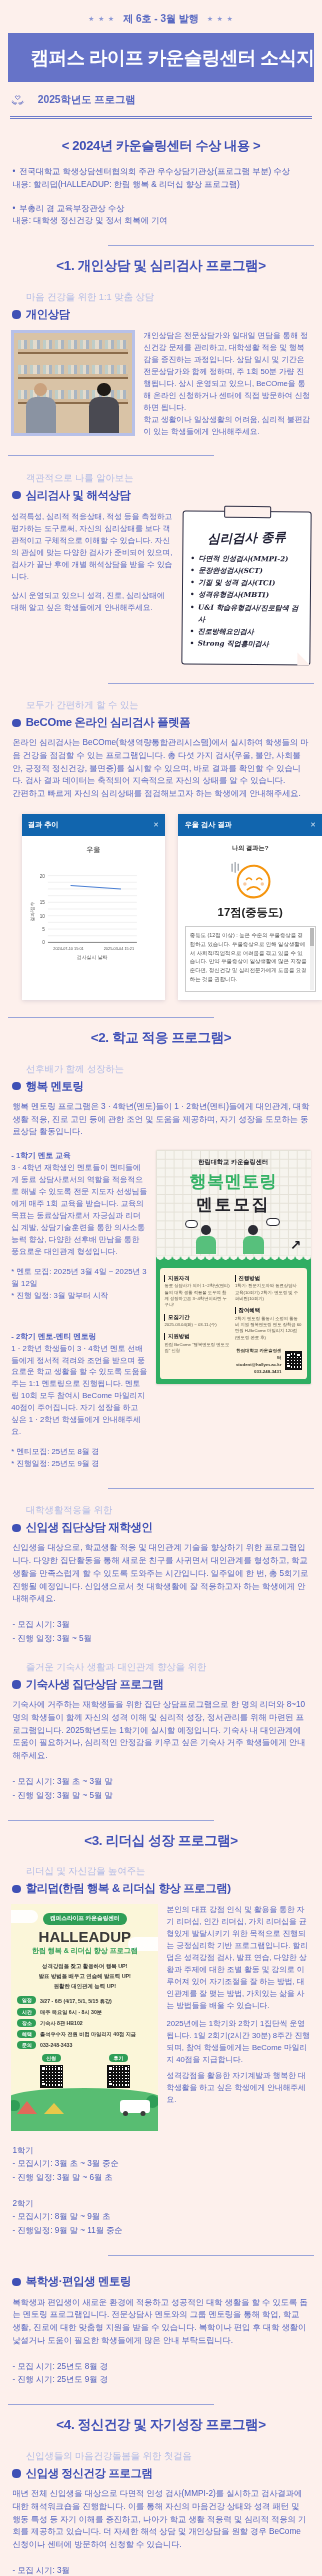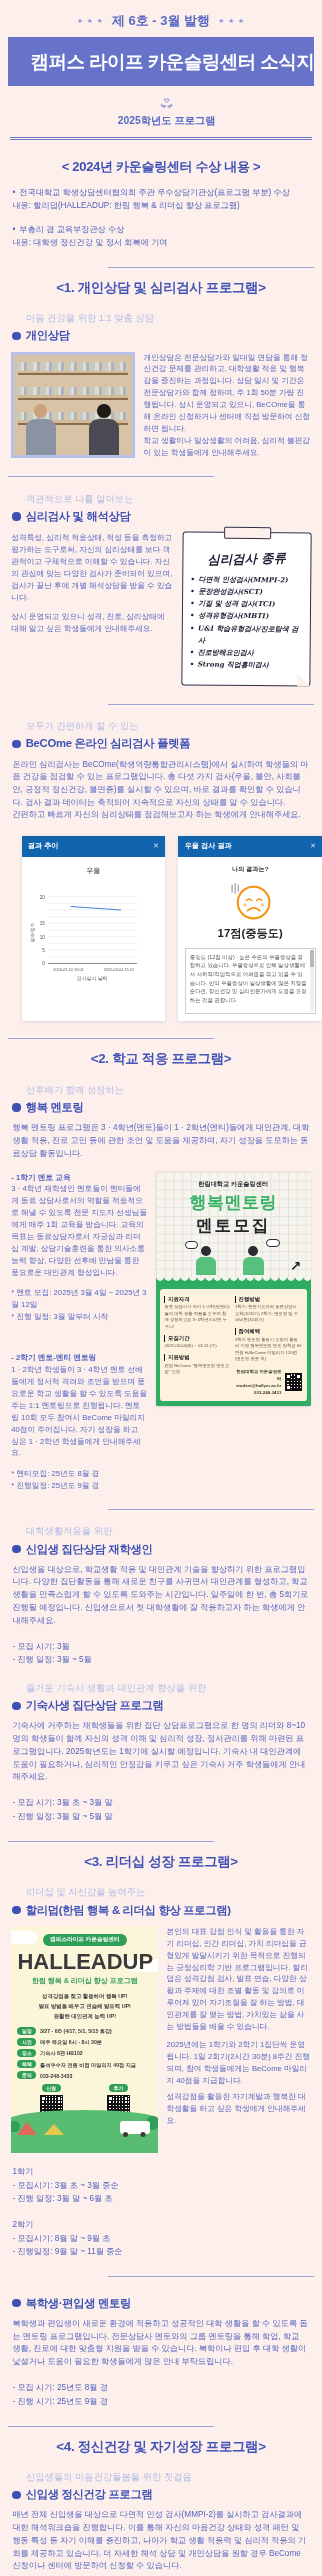--- a/index.html
+++ b/index.html
@@ -1,23 +1,23 @@
 <!DOCTYPE html>
 <html style="font-size:8.2px"><head>
 <meta charset="utf-8">
 <style>
   * { margin:0; padding:0; box-sizing:border-box; }
   body { width:322px; background:#fdf0ec; font-family:"Liberation Sans","DejaVu Sans",sans-serif; color:#5363bf; }
   .page { width:322px; min-height:3058px; overflow:hidden; position:relative; }
 
   
   .topline { display:flex; justify-content:center; align-items:center; gap:8.2px; padding-top:12.4px; font-size:6.7px; color:#8d99d6; letter-spacing:1px; }
-  .issue { color:#5a6ac2; font-weight:bold; letter-spacing:0; font-size:13px; }
+  .issue { color:#5a6ac2; font-weight:bold; letter-spacing:0; font-size:10px; }
   .banner { background:#6673c8; color:#fff; margin:6.2px 7.7px 0; padding:12.4px 0; text-align:right; font-size:18.5px; font-weight:800; letter-spacing:-0.5px; }
-  .yearrow { display:flex; align-items:center; gap:6px; margin:10.3px 0 0 11.3px; font-size:10.3px; font-weight:bold; color:#5a69c2;flex-direction:column; }
+  .yearrow { display:flex; align-items:center; gap:13px; margin:10.3px 0 0 11.3px; font-size:10.3px; font-weight:bold; color:#5a69c2; }
   .dbl { border-top:1px solid #6d7ccb; border-bottom:1px solid #6d7ccb; height:3.1px; margin:9.3px 10.3px 0; }
 
   h2.center { text-align:center; font-size:13px; font-weight:800; color:#3f50b5; margin-top:17.5px; letter-spacing:-0.3px; }
   .sec-title { text-align:center; font-size:13.4px; font-weight:800; color:#4353b8; margin-top:11px; letter-spacing:-0.3px; }
 
   .award { margin:11.3px 12.4px 0; font-size:8.2px; line-height:1.55; color:#5060bd; }
   .award .l1 { display:flex; gap:4.1px; }
   .blt { color:#5060bd; }
 
   .hr { height:1px; background:#9aa5da; width:206px; margin-top:17.5px; }
@@ -88,21 +88,21 @@
 
   
   .qr { background:#fff; border:1px solid #111; position:relative; background-image:repeating-linear-gradient(0deg,#111 0 1.5px,transparent 1.5px 3.1px),repeating-linear-gradient(90deg,#111 0 1.5px,#fff 1.5px 3.1px); }
   .qr i { position:absolute; width:4.6px; height:4.6px; border:1px solid #111; background:#fff; }
   .qr i.a { top:0.5px; left:0.5px; } .qr i.b { top:0.5px; right:0.5px; } .qr i.c { bottom:0.5px; left:0.5px; }
 
   
   .hposter { width:147px; flex:none; background:#fbf6d9; position:relative; padding:8.2px 6.2px 0; overflow:hidden; height:227px; text-align:center; }
   .cloud { position:absolute; background:#fff; border-radius:10.3px; opacity:.9; }
   .hp-org { display:inline-block; background:#2f9e57; color:#fff; border-radius:7.2px; padding:2.1px 7.2px; font-size:5.7px; font-weight:800; position:relative; }
-  .hp-title { font-size:22px; font-weight:900; color:#3a3a3a; letter-spacing:0; margin-top:3.1px; position:relative; }
+  .hp-title { font-size:15px; font-weight:900; color:#3a3a3a; letter-spacing:0; margin-top:3.1px; position:relative; }
   .hp-sub { color:#2f9e57; font-weight:800; font-size:7px; margin-top:1px; position:relative; }
   .hp-lines { margin-top:6.2px; font-size:5.4px; font-weight:800; color:#3a3a3a; line-height:1.8; position:relative; }
   .hp-fields { margin-top:5.2px; position:relative; }
   .hp-field { display:flex; gap:3.6px; align-items:flex-start; margin-top:2.6px; text-align:left; }
   .hp-k { background:#2f9e57; color:#fff; border-radius:5.2px; padding:1px 4.6px; font-size:4.9px; font-weight:800; flex:none; }
   .hp-v { color:#3a3a3a; font-weight:700; font-size:5.2px; padding-top:1.5px; }
   .hp-qrs { display:flex; justify-content:space-around; margin-top:5.2px; position:relative; }
   .hp-qrcell { display:flex; flex-direction:column; align-items:center; gap:2.6px; }
   .hp-grass { position:absolute; left:-5.2px; right:-5.2px; bottom:0; height:43px; background:#58bd72; border-radius:50% 50% 0 0/11.3px 11.3px 0 0; }
   .tent { position:absolute; bottom:17.5px; width:0; height:0; border-left:10.3px solid transparent; border-right:10.3px solid transparent; }

